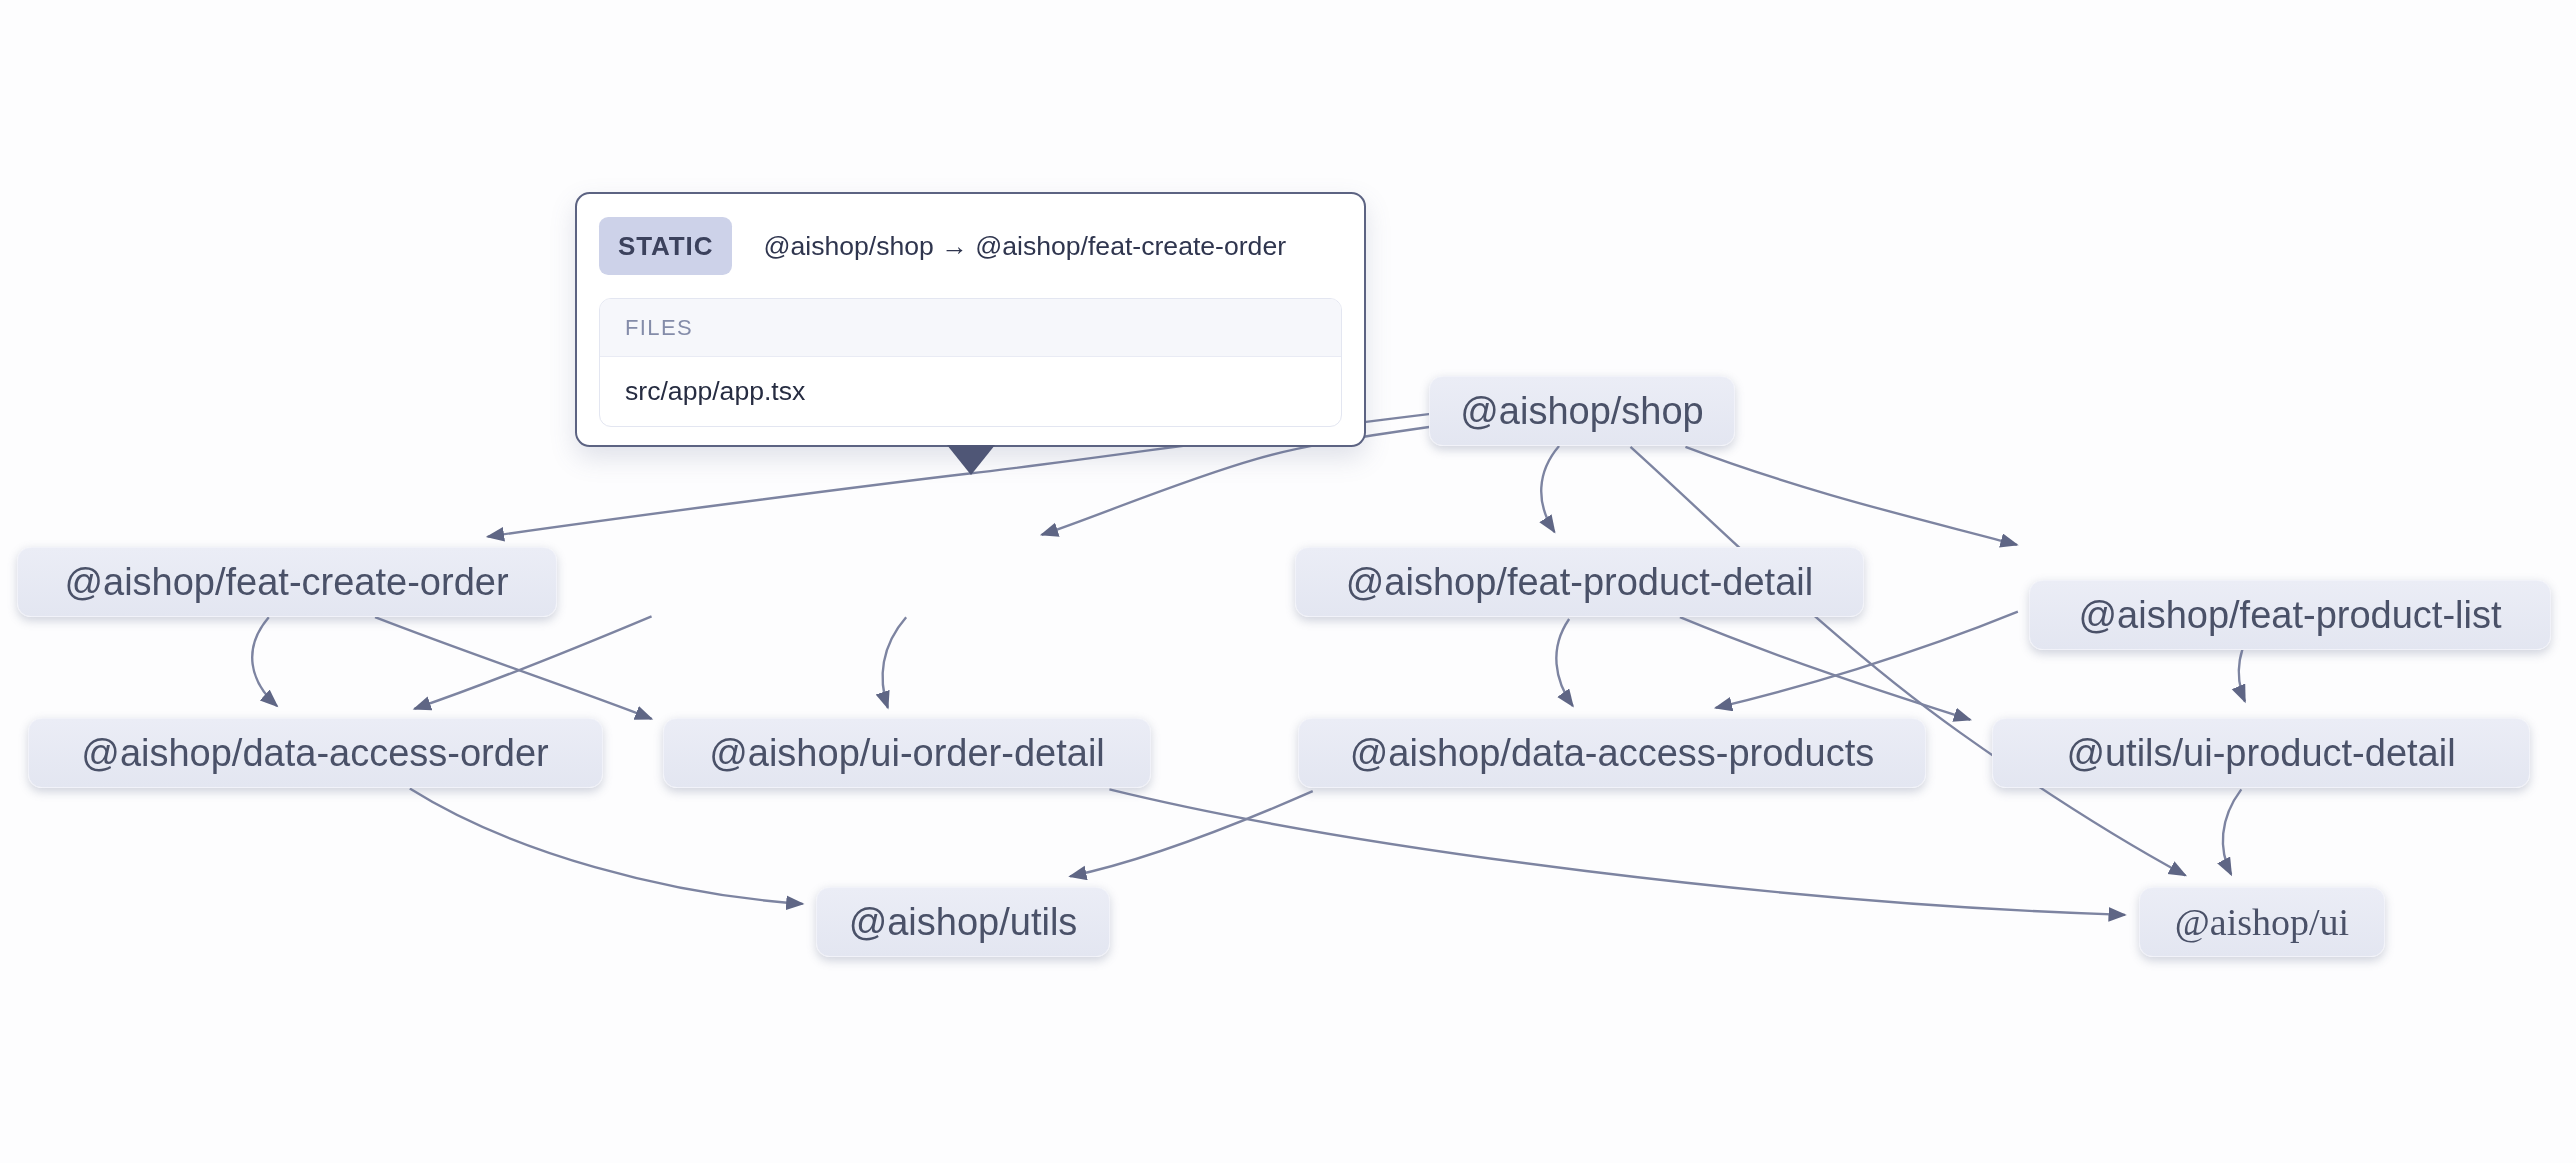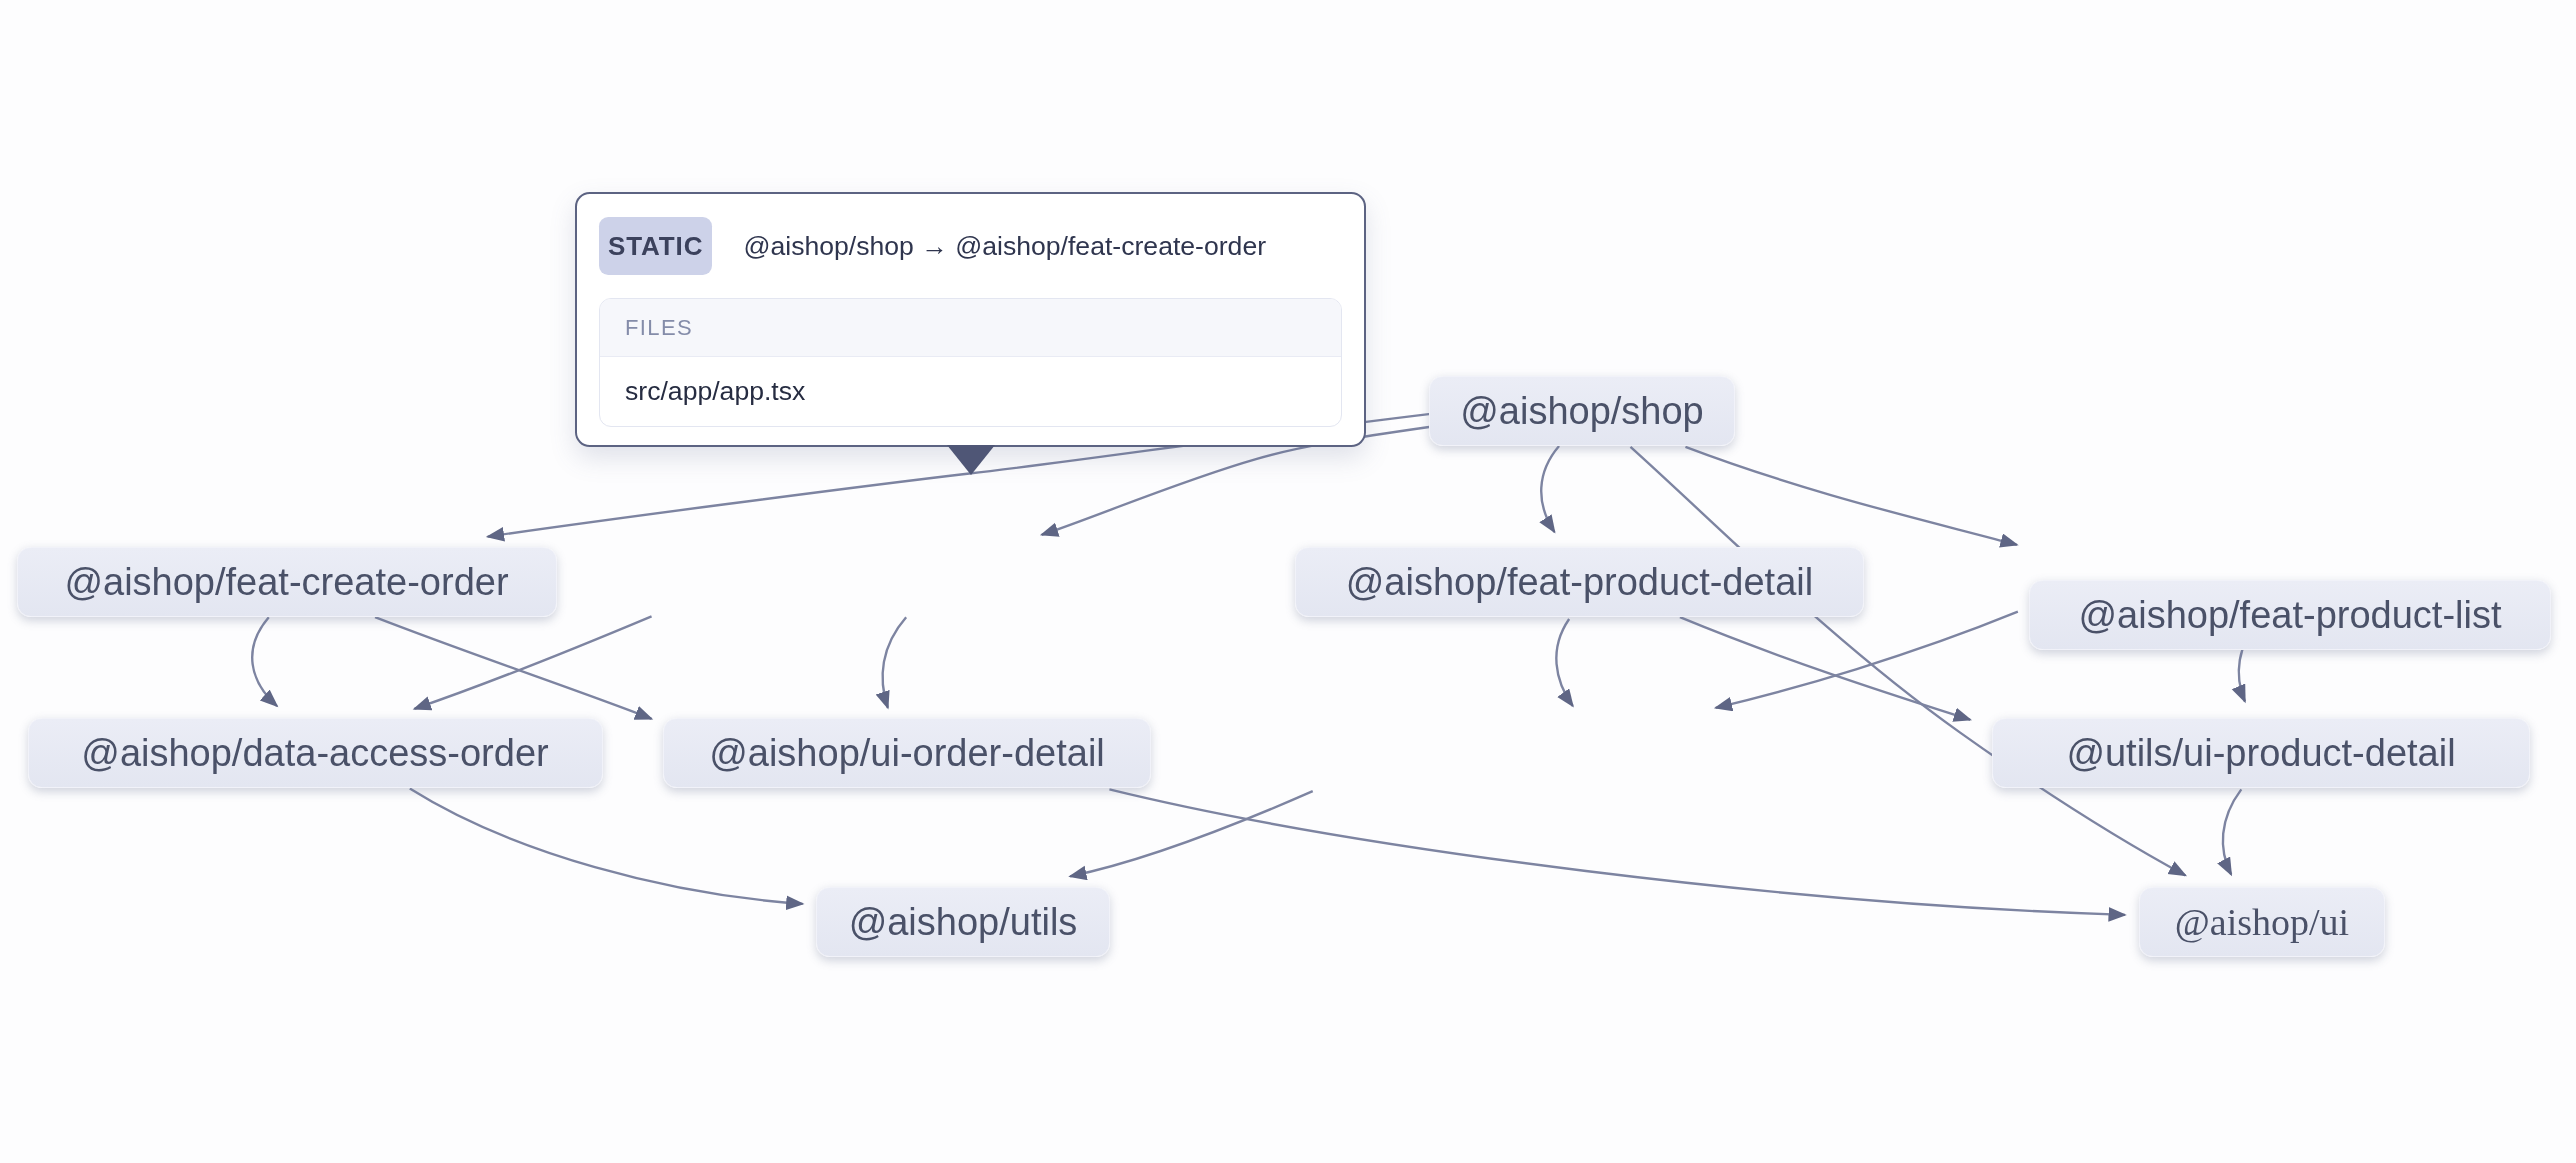--- a/index.html
+++ b/index.html
@@ -36,21 +36,21 @@
   #tooltip{
     position:absolute;left:575px;top:192px;width:791px;height:255px;z-index:3;
     box-sizing:border-box;background:#ffffff;
     border:2.7px solid #5c6382;border-radius:14.7px;
     box-shadow:0 11px 26px rgba(90,100,140,.18);
     padding:23px 22px;
   }
   .tip-head{display:flex;align-items:center;}
   .tip-badge{
     display:inline-flex;align-items:center;justify-content:center;
-    height:58px;padding:0 9px;border-radius:9.2px;
+    height:58px;padding:0 19px;border-radius:9.2px;
     background:#cdd2e9;color:#3b415c;
     font-size:26px;font-weight:bold;letter-spacing:0.9px;
   }
   .tip-rel{
     margin-left:31px;
     font-family:Liberation Sans, sans-serif;
     font-size:26.6px;color:#2f354e;white-space:nowrap;
   }
   .files-panel{
     margin-top:23px;border:1.8px solid #e3e6f1;border-radius:12px;
@@ -99,20 +99,21 @@
         <path d="M 2447 862 C 2423 894 2422 928 2436 955" class="edge" marker-end="url(#arrow)"></path>
       </g>
   </svg>
 
   <div class="node" id="n-shop">@aishop/shop</div>
   <div class="node" id="n-feat-create-order">@aishop/feat-create-order</div>
   <div class="node" id="n-feat-product-detail">@aishop/feat-product-detail</div>
   <div class="node" id="n-feat-product-list">@aishop/feat-product-list</div>
   <div class="node" id="n-data-access-order">@aishop/data-access-order</div>
   <div class="node" id="n-ui-order-detail">@aishop/ui-order-detail</div>
+  <div class="node" id="n-data-access-products">@aishop/data-access-products</div>
   <div class="node" id="n-ui-product-detail">@utils/ui-product-detail</div>
   <div class="node" id="n-utils">@aishop/utils</div>
   <div class="node" id="n-ui">@aishop/ui</div>
 
   <div id="tooltip">
     <div class="tip-head">
       <span class="tip-badge">STATIC</span>
       <span class="tip-rel">@aishop/shop → @aishop/feat-create-order</span>
     </div>
     <div class="files-panel">

